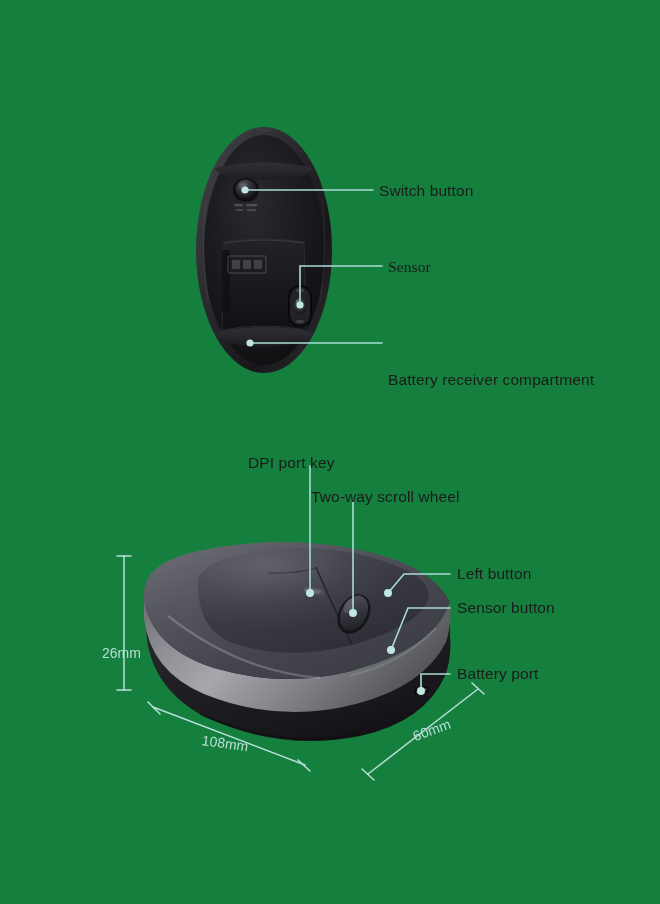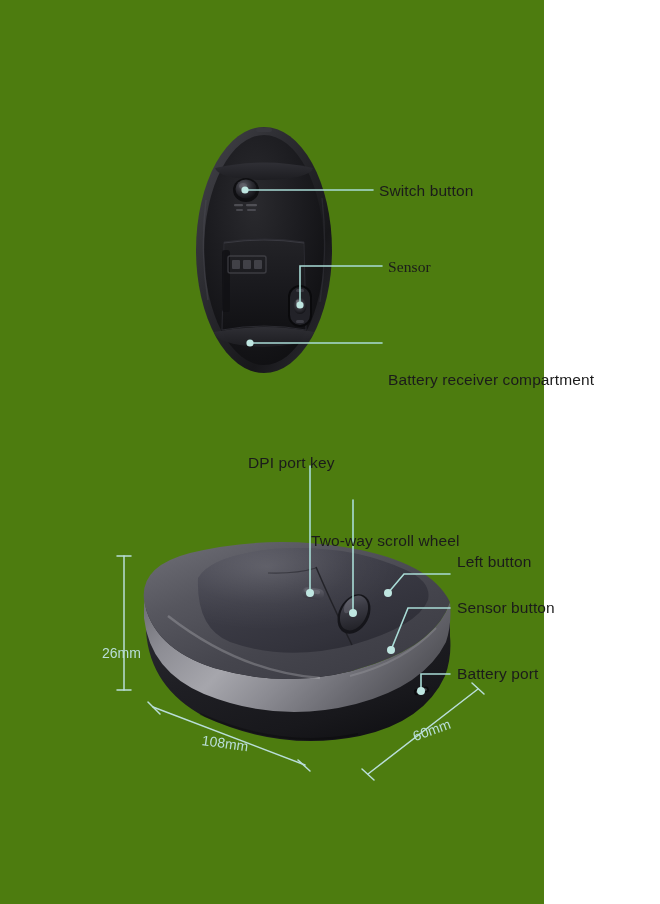--- a/index.html
+++ b/index.html
@@ -11,23 +11,23 @@
     width: 660px;
     height: 904px;
     position: relative;
     overflow: hidden;
     font-family: "Liberation Sans", sans-serif;
     -webkit-font-smoothing: antialiased;
   }
   #stage {
     position: absolute;
     left: 0; top: 0;
-    width: 544px;
+    width: 660px;
     height: 904px;
-    background: #4d7c0f;
+    background: #15803d;
   }
   .label {
     position: absolute;
     color: #1b1b1b;
     font-family: "Liberation Sans", sans-serif;
     font-size: 15.5px;
     font-weight: 400;
     letter-spacing: 0.1px;
     white-space: nowrap;
     line-height: 1;
@@ -305,23 +305,23 @@
   </svg>
 
   <div class="label" style="left:379px; top:183px;">Switch button</div>
 
   <div class="label" style="left:388px; top:259px;font-family:Liberation Serif, serif;">Sensor</div>
 
   <div class="label" style="left:388px; top:339px;margin-top:33px;">Battery receiver compartment</div>
 
   <div class="label" style="left:248px; top:455px;">DPI port key</div>
 
-  <div class="label" style="left:311px; top:489px;margin-top:44px;">Two-way scroll wheel</div>
-
-  <div class="label" style="left:457px; top:554px;">Left button</div>
+  <div class="label" style="left:311px; top:489px;">Two-way scroll wheel</div>
+
+  <div class="label" style="left:457px; top:566px;">Left button</div>
 
   <div class="label" style="left:457px; top:600px;">Sensor button</div>
 
   <div class="label" style="left:457px; top:666px;">Battery port</div>
 
   <div class="dim-label" style="left:102px; top:646px;">26mm</div>
 
   <div class="dim-label" style="left:203px; top:733px; transform:rotate(8deg); transform-origin:left top;">108mm</div>
 
   <div class="dim-label" style="left:411px; top:730px; transform:rotate(-20deg); transform-origin:left top;">60mm</div>

